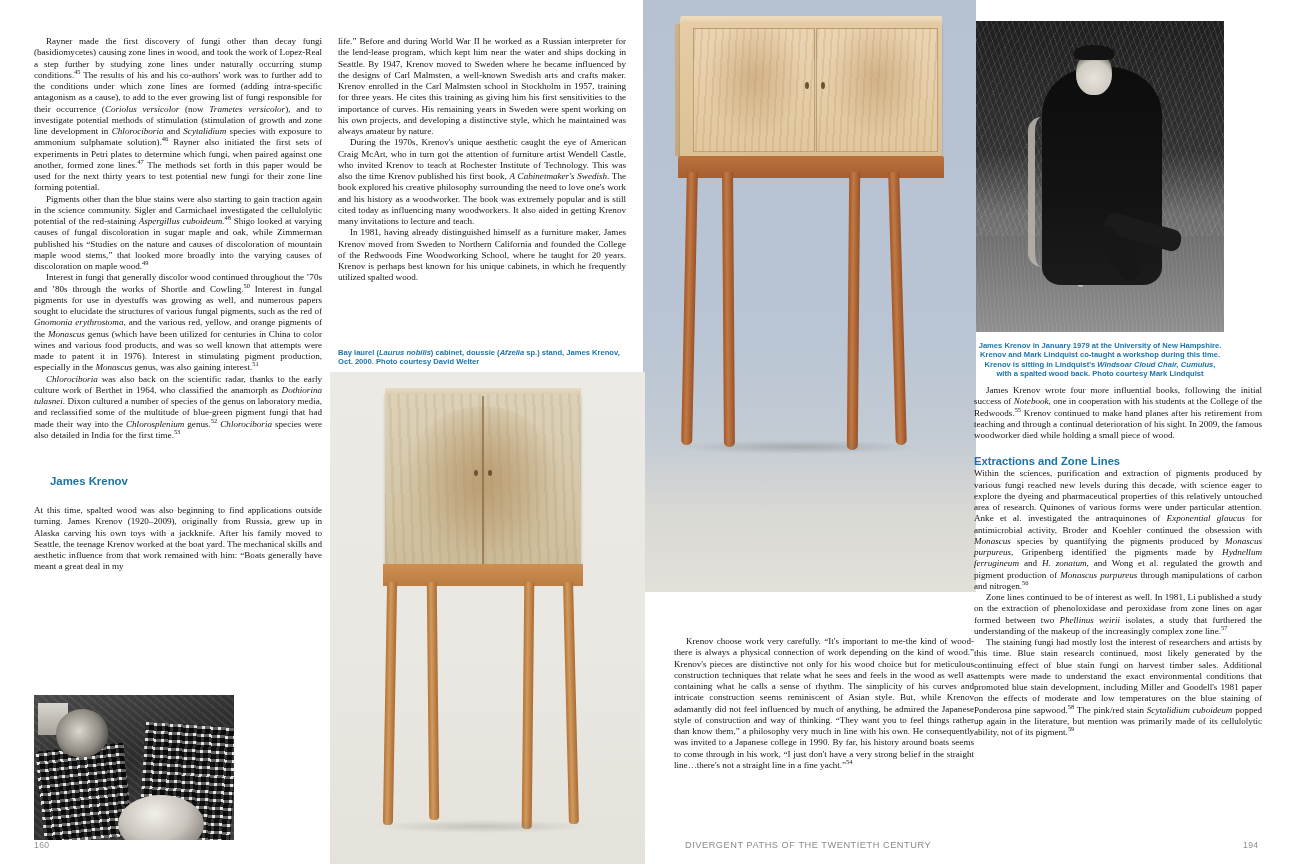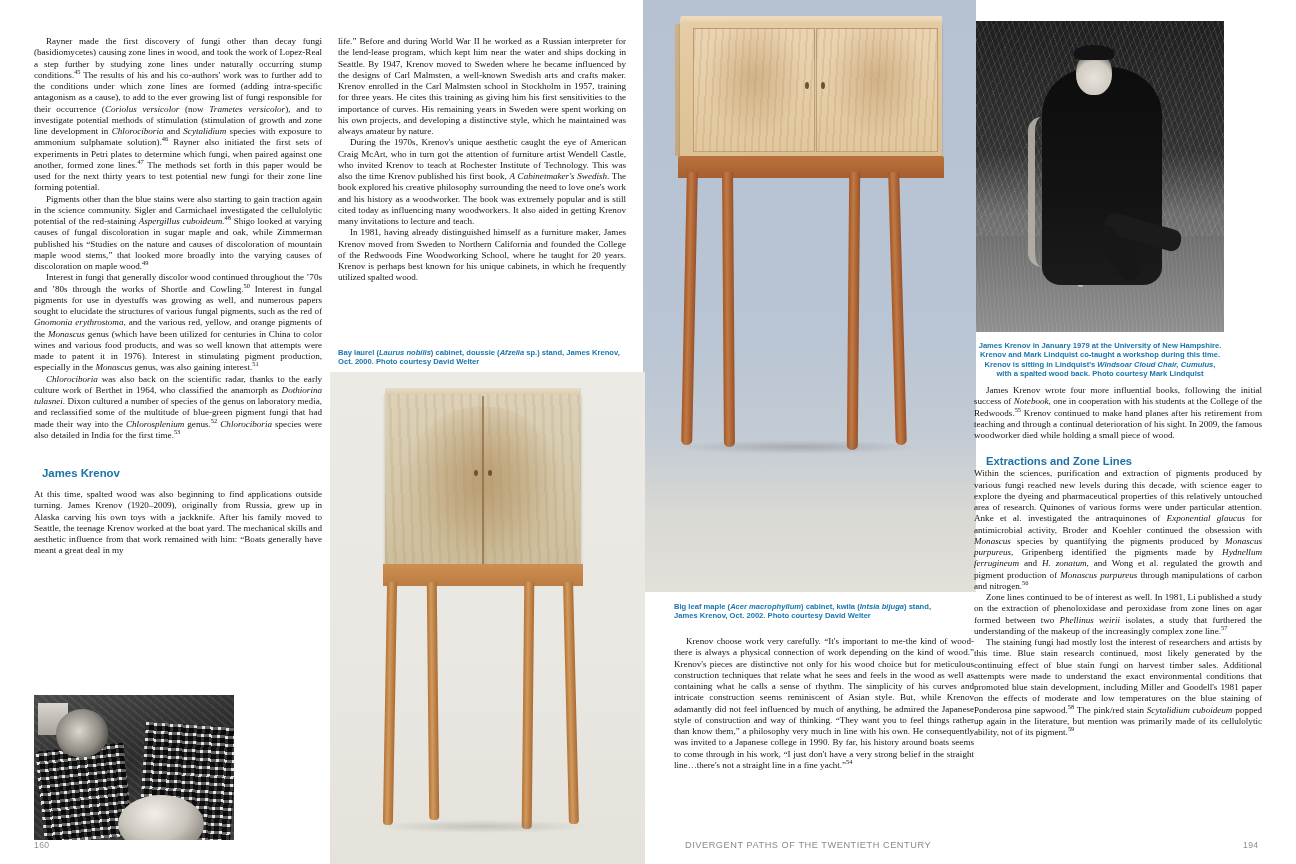--- a/index.html
+++ b/index.html
@@ -48,29 +48,29 @@
     font-size: 15.6px;
     letter-spacing: -0.1px;
     margin: 0;
     padding: 0;
   }
   .h-sub {
     font-family: "Liberation Sans", sans-serif;
     font-weight: bold;
     color: #1a72a8;
     font-size: 11.4px;
-    margin: 8px;
+    margin: 16px;
     padding: 0;
   }
   .h-sub2 {
     font-family: "Liberation Sans", sans-serif;
     font-weight: bold;
     color: #1a72a8;
     font-size: 11.2px;
-    margin: 0 0 1px 12px;
+    margin: 0 0 1px 0;
     padding: 0;
   }
 
   .caption {
     font-family: "Liberation Sans", sans-serif;
     font-weight: bold;
     color: #1c76ad;
     font-size: 7.6px;
     line-height: 9.4px;
     text-align: left;
@@ -481,24 +481,20 @@
         unique cabinets, in which he frequently utilized spalted wood.
       </p>
     </div>
   </div>
 
   <div class="caption" id="cap-cabinet-1">
     Bay laurel (<span class="it">Laurus nobilis</span>) cabinet, doussie (<span class="it">Afzelia</span> sp.) stand, James Krenov,
     Oct. 2000. Photo courtesy David Welter
   </div>
 
-  <div class="caption" id="cap-cabinet-2">
-    Big leaf maple (<span class="it">Acer macrophyllum</span>) cabinet, kwila (<span class="it">Intsia bijuga</span>) stand,<br>
-    James Krenov, Oct. 2002. Photo courtesy David Welter
-  </div>
 
   <div class="caption" id="cap-krenov">
     James Krenov in January 1979 at the University of New
     Hampshire. Krenov and Mark Lindquist co-taught a workshop
     during this time. Krenov is sitting in Lindquist's <span class="it">Windsoar Cloud
     Chair, Cumulus</span>, with a spalted wood back. Photo courtesy Mark
     Lindquist
   </div>
 
 

